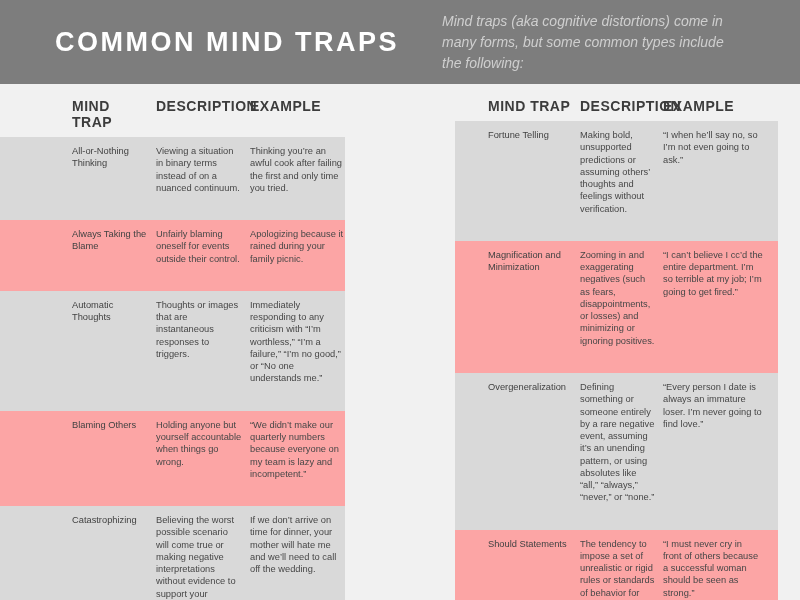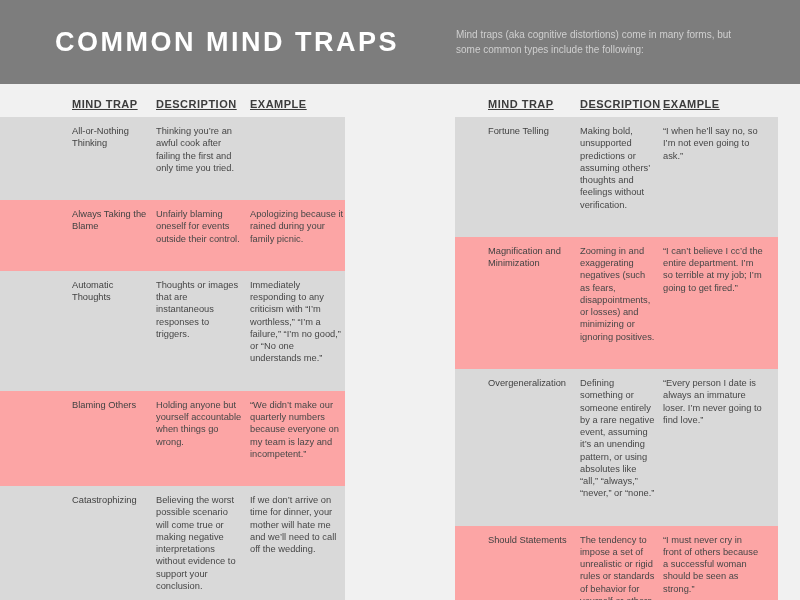--- a/index.html
+++ b/index.html
@@ -22,49 +22,49 @@
     top: 50%;
     transform: translateY(-50%);
     color: #ffffff;
     font-size: 27px;
     font-weight: bold;
     letter-spacing: 2.5px;
     white-space: nowrap;
   }
   .band .subtitle {
     position: absolute;
-    left: 456px;
+    left: 442px;
     top: 50%;
     transform: translateY(-50%);
     width: 302px;
     color: #cfcfcf;
-    font-size: 10px;
+    font-size: 14px;
     line-height: 1.5;
+    font-style: italic;
   }
 
   
   .content {
     display: flex;
     align-items: flex-start;
     padding-top: 14px;
   }
   .tbl-left  { width: 345px; }
   .tbl-right { width: 323px; margin-left: 110px; }
 
   .row { display: grid; }
   .tbl-left .row  { grid-template-columns: 76px 86px 95px;  column-gap: 8px; padding-left: 72px; padding-right: 8px; }
   .tbl-right .row { grid-template-columns: 84px 75px 100px; column-gap: 8px; padding-left: 33px; padding-right: 15px; }
 
   .head-row { padding-bottom: 7px; }
   .head-row .cell {
-    font-size: 11px;
+    font-size: 14px;
     font-weight: bold;
     letter-spacing: 0.5px;
     color: #3c3c3c;
-    text-decoration: underline;
   }
 
   .data-row {
     padding-top: 8px;
     padding-bottom: 26px;
     font-size: 9.3px;
     line-height: 1.32;
     color: #474747;
   }
   .data-row.shaded { background: #d9d9d9; }
@@ -86,20 +86,21 @@
 
     <section class="tbl-left">
       <div class="row head-row">
         <div class="cell">MIND TRAP</div>
         <div class="cell">DESCRIPTION</div>
         <div class="cell">EXAMPLE</div>
       </div>
 
       <div class="row data-row shaded">
         <div class="cell trap">All-or-Nothing Thinking</div>
+        <div class="cell">Viewing a situation in binary terms instead of on a nuanced continuum.</div>
         <div class="cell">Thinking you’re an awful cook after failing the first and only time you tried.</div>
       </div>
 
       <div class="row data-row alt">
         <div class="cell trap">Always Taking the Blame</div>
         <div class="cell">Unfairly blaming oneself for events outside their control.</div>
         <div class="cell">Apologizing because it rained during your family picnic.</div>
       </div>
 
       <div class="row data-row shaded">

